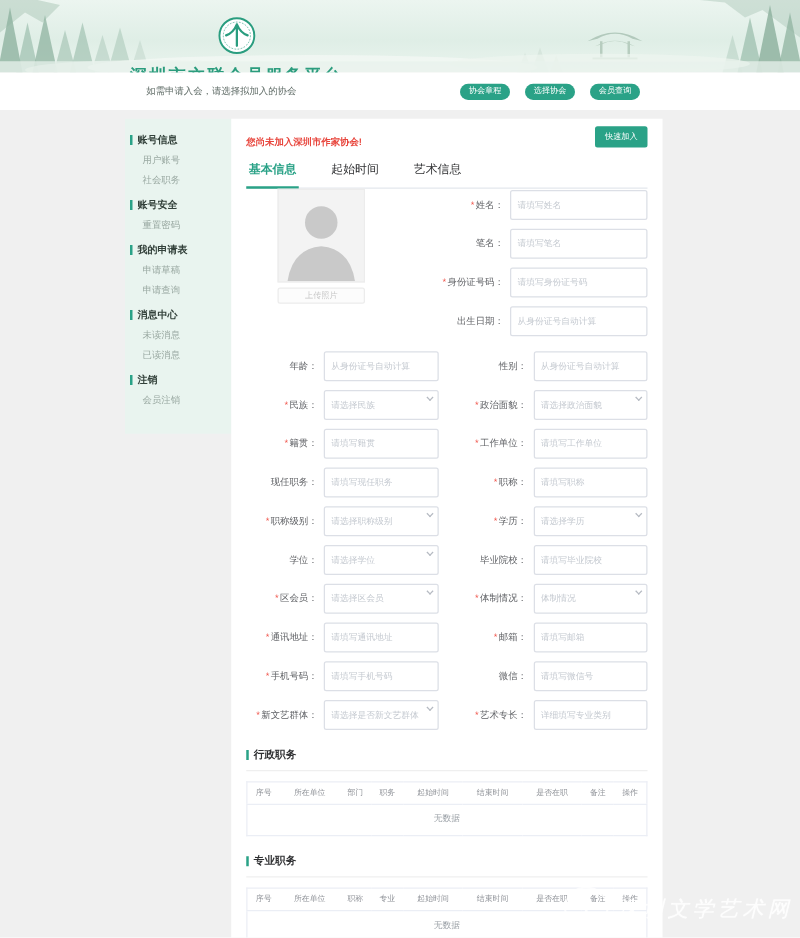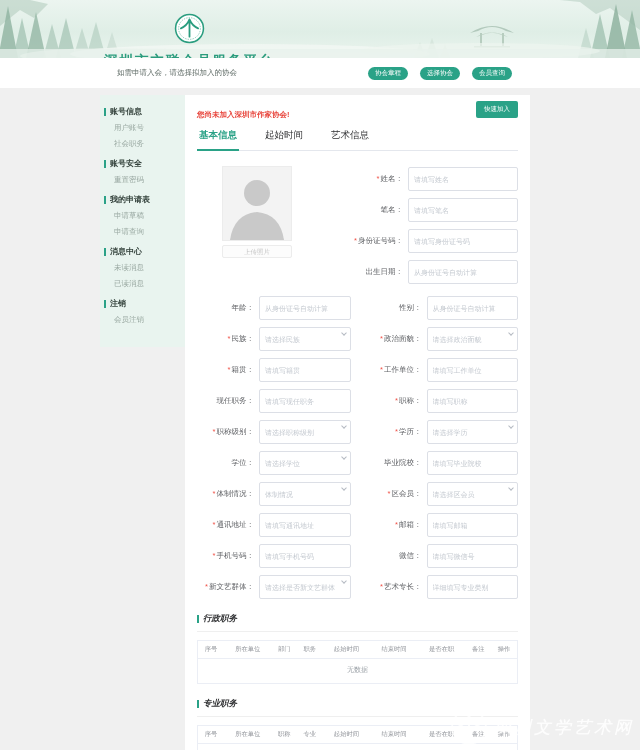--- a/index.html
+++ b/index.html
@@ -34,21 +34,21 @@
   .panel-head { height:16px; position:relative; }
   .notice { font-size:7.5px; font-weight:bold; color:#e8453c; }
   .quick-join { position:absolute; right:0; top:-2px; background:#2aa287; color:#fff; border:none;
     font-size:6.5px; padding:4px 8px; border-radius:2px; cursor:pointer; }
 
   .tabs { display:flex; gap:24px; border-bottom:1px solid #e4e7ed; margin-top:6px; }
   .tab { font-size:9.5px; color:#303133; padding:4px 2px 7px; cursor:pointer; white-space:nowrap; }
   .tab.active { color:#2aa287; font-weight:bold; border-bottom:2px solid #2aa287; margin-bottom:-1px; }
 
   
-  .top-form { display:flex; margin-top:15px; }
+  .top-form { display:flex; }
   .photo-col { width:70px; margin-left:25px; flex:none; }
   .photo-box { height:75px; background:#f3f3f3; border:1px solid #ececec; overflow:hidden; }
   .upload-btn { margin-top:4px; height:13px; line-height:12px; border:1px solid #ececec; background:#fcfcfc;
     color:#c6c6c6; font-size:6.5px; text-align:center; border-radius:2px; cursor:pointer; }
   .identity { flex:1; display:flex; flex-direction:column; gap:7px; padding-top:1px; }
 
   .field { display:flex; align-items:center; min-width:0; }
   .field .label { font-size:7.5px; color:#606266; text-align:right; padding-right:5px; white-space:nowrap; flex:1; }
   .req { color:#f0544a; margin-right:1px; }
   .control { position:relative; flex:none; }
@@ -60,21 +60,21 @@
     border-right:1px solid #b5bac2; border-bottom:1px solid #b5bac2; transform:rotate(45deg); }
 
   
   .form-grid { display:grid; grid-template-columns:1fr 1fr; column-gap:14px; row-gap:7px; margin-top:12px; }
   .form-grid .field .label { flex:0 0 62px; }
   .form-grid .control { flex:1; }
 
   
   .job-section { margin-top:14px; }
   .job-title { display:flex; align-items:center; gap:4px; padding-bottom:6px; border-bottom:1px solid #efefef; }
-  .job-title-text { font-size:8.5px; font-weight:bold; color:#303133;font-style:italic; }
+  .job-title-text { font-size:8.5px; font-weight:bold; color:#303133; }
   .job-table { width:100%; border-collapse:collapse; margin-top:8px; border:1px solid #ebeef5; }
   .job-table th { font-size:6.3px; color:#909399; font-weight:normal; padding:4px 1px;
     border-bottom:1px solid #ebeef5; white-space:nowrap; }
   .job-table td.empty { text-align:center; font-size:7px; color:#9aa0a6; padding:6px 0 8px; }
   .watermark { position:absolute; right:6px; bottom:4px; display:flex; align-items:center; gap:6px;
     pointer-events:none; opacity:.92; }
   .watermark-text { font-family:"DejaVu Serif", serif; font-style:italic; font-size:17px;
     letter-spacing:3px; color:#ffffff; text-shadow:0 0 1px rgba(255,255,255,.6); }
 </style>
 </head>
@@ -313,30 +313,30 @@
     </span>
   </div>
         <div class="field">
     <span class="label"><span class="req" style="visibility: hidden;">*</span><span class="lt">毕业院校：</span></span>
     <span class="control">
       <input type="text" placeholder="请填写毕业院校" style="">
       
     </span>
   </div>
         <div class="field">
+    <span class="label"><span class="req" style="visibility: visible;">*</span><span class="lt">区会员：</span></span>
+    <span class="control">
+      <input type="text" placeholder="请选择区会员" style="">
+      <span class="caret"></span>
+    </span>
+  </div>
+        <div class="field">
     <span class="label"><span class="req" style="visibility: visible;">*</span><span class="lt">体制情况：</span></span>
     <span class="control">
       <input type="text" placeholder="体制情况" style="">
-      <span class="caret"></span>
-    </span>
-  </div>
-        <div class="field">
-    <span class="label"><span class="req" style="visibility: visible;">*</span><span class="lt">区会员：</span></span>
-    <span class="control">
-      <input type="text" placeholder="请选择区会员" style="">
       <span class="caret"></span>
     </span>
   </div>
         <div class="field">
     <span class="label"><span class="req" style="visibility: visible;">*</span><span class="lt">通讯地址：</span></span>
     <span class="control">
       <input type="text" placeholder="请填写通讯地址" style="">
       
     </span>
   </div>

